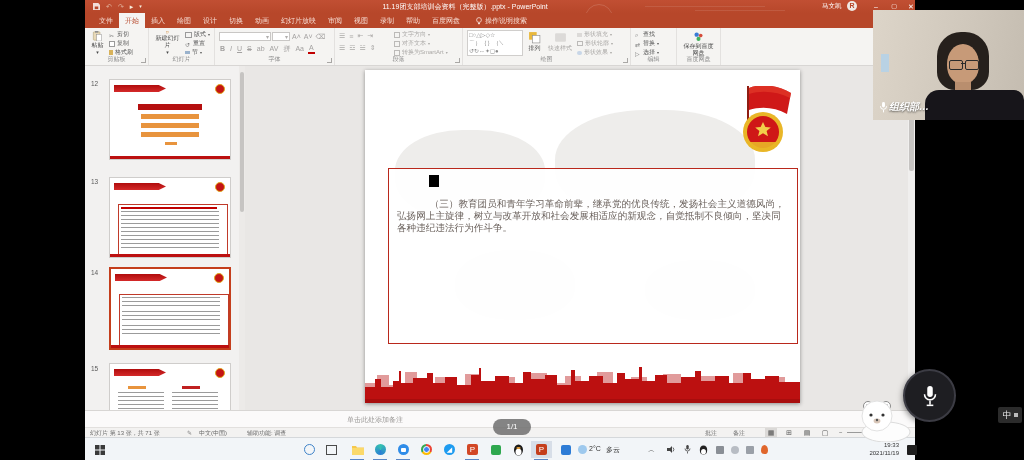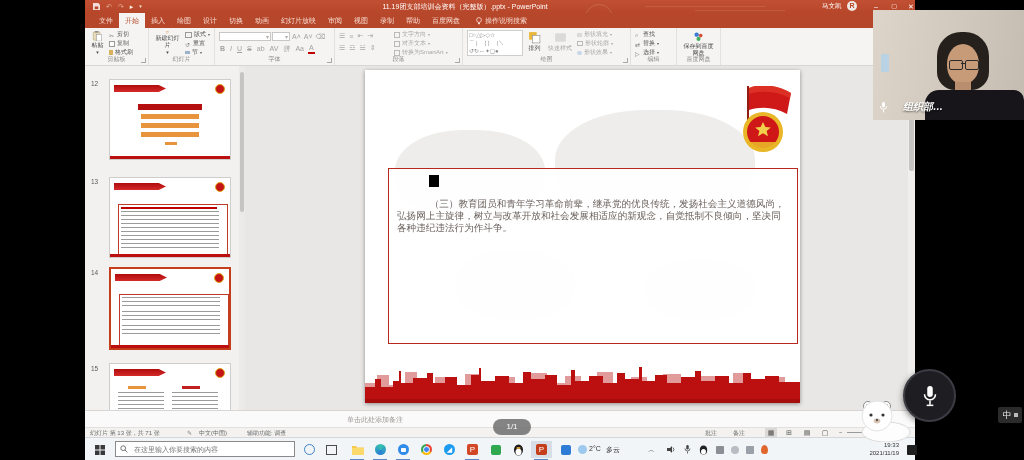--- a/index.html
+++ b/index.html
@@ -75,21 +75,21 @@
   
   #taskbar{left:85px;top:437px;width:830px;height:23px;background:#f2f5f8;border-top:1px solid #d5d8db;}
   #tsearch{left:30px;top:3px;width:180px;height:16px;background:#fff;border:1px solid #8a8a8a;display:flex;align-items:center;box-sizing:border-box;}
   #tsearch input{border:none;outline:none;font-size:7px;color:#444;width:150px;font-family:"Liberation Sans",sans-serif;background:transparent;}
   .tb-ic{position:absolute;top:3px;width:17px;height:17px;display:flex;align-items:center;justify-content:center;}
   .underline{position:absolute;top:21px;height:2px;width:14px;background:#5a86c5;}
   .tray-txt{position:absolute;top:7px;font-size:7px;color:#333;white-space:nowrap;}
   #clock{position:absolute;left:768px;top:3px;width:46px;font-size:6px;color:#333;text-align:right;line-height:8px;}
   
   #webcam{left:873px;top:10px;width:151px;height:110px;background:linear-gradient(100deg,#ddd5c9,#cfc7bb 60%,#c4bcb0);overflow:hidden;}
-  #wc-label{position:absolute;left:6px;bottom:6px;display:flex;align-items:center;gap:15px;color:#fff;
+  #wc-label{position:absolute;left:6px;bottom:6px;display:flex;align-items:center;gap:1px;color:#fff;
             font-size:10px;font-weight:bold;text-shadow:0 1px 2px rgba(0,0,0,.6);font-style:italic;}
   #micbtn{left:903px;top:369px;width:53px;height:53px;border-radius:50%;background:#1e1e22;border:2px solid #3c3c44;box-sizing:border-box;
           display:flex;align-items:center;justify-content:center;box-shadow:0 2px 6px rgba(0,0,0,.5);}
   #badge{left:493px;top:419px;width:38px;height:16px;border-radius:8px;background:rgba(110,110,110,.85);
          color:#fff;font-size:8px;text-align:center;line-height:16px;}
   #ime{left:998px;top:407px;width:24px;height:16px;background:#2b2b2b;border-radius:2px;color:#eee;
        font-size:9px;display:flex;align-items:center;justify-content:center;gap:2px;}
 </style>
 </head>
 <body>
@@ -453,27 +453,20 @@
 
   <div id="taskbar" class="abs">
     <div class="tb-ic" style="left:6px;">
       <svg width="10" height="10" viewBox="0 0 10 10">
           <rect x="0" y="0" width="4.5" height="4.5" fill="#3a3a3a"></rect>
           <rect x="5.5" y="0" width="4.5" height="4.5" fill="#3a3a3a"></rect>
           <rect x="0" y="5.5" width="4.5" height="4.5" fill="#3a3a3a"></rect>
           <rect x="5.5" y="5.5" width="4.5" height="4.5" fill="#3a3a3a"></rect>
         </svg>
     </div>
-    <div id="tsearch" class="abs">
-      <svg width="8" height="8" viewBox="0 0 8 8" style="margin:0 4px;">
-          <circle cx="3.2" cy="3.2" r="2.4" fill="none" stroke="#666" stroke-width=".9"></circle>
-          <line x1="5" y1="5" x2="7.4" y2="7.4" stroke="#666" stroke-width=".9"></line>
-        </svg>
-      <input type="text" placeholder="在这里输入你要搜索的内容" style="">
-    </div>
     <div class="tb-ic" style="left:216px;">
         <div style="width:9px;height:9px;border-radius:50%;border:1.5px solid #3f83c9;"></div>
       </div>
     <div class="tb-ic" style="left:238px;">
         <div style="width:9px;height:8px;border:1px solid #4a4a4a;"></div>
       </div>
 
     <div class="tb-ic" style="left:264px;">
       <svg width="12" height="10" viewBox="0 0 12 10">
           <path d="M0 1h4l1 1.4h7V10H0z" fill="#f6c84c"></path>

